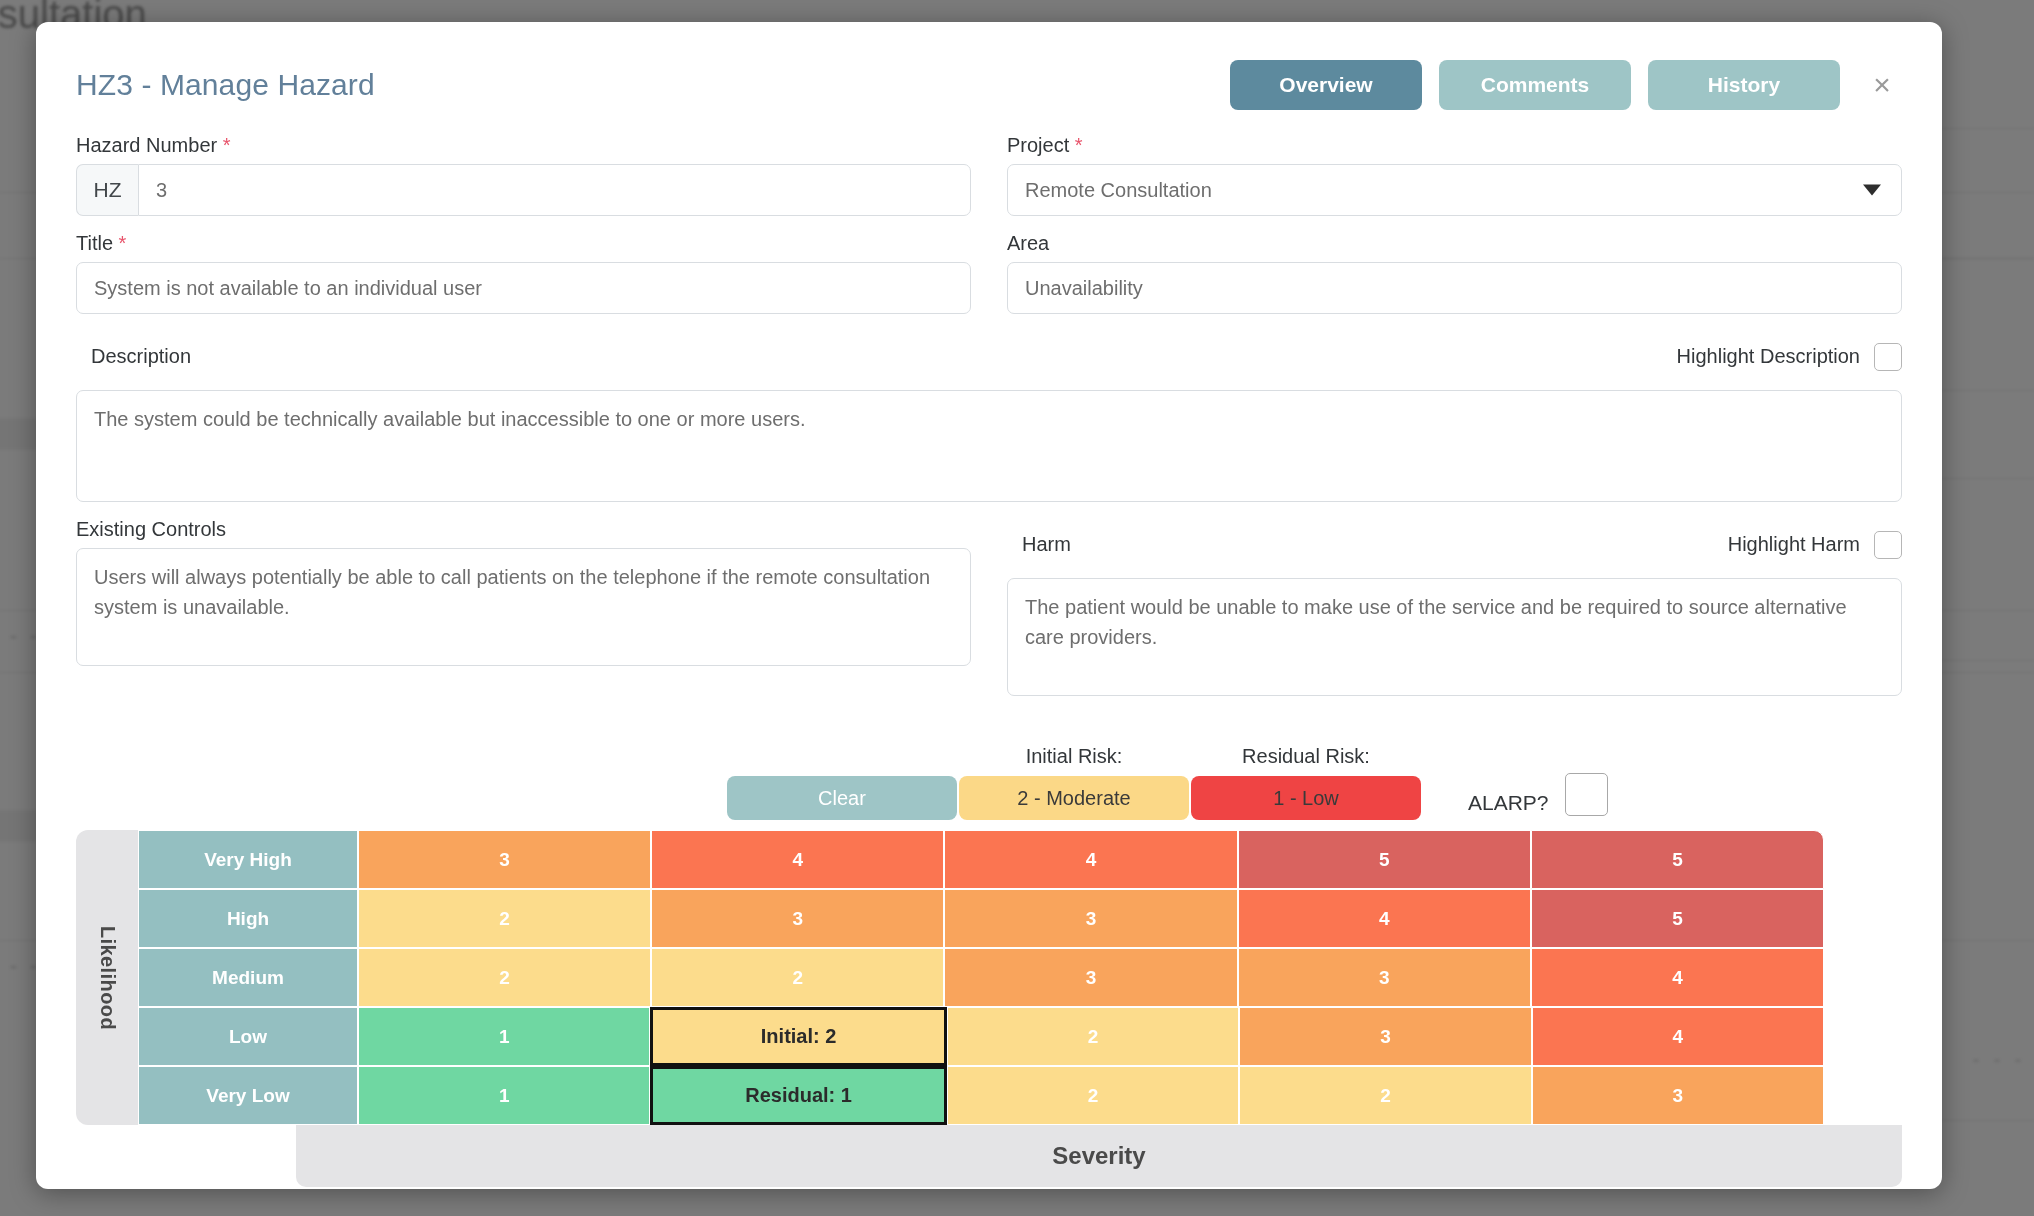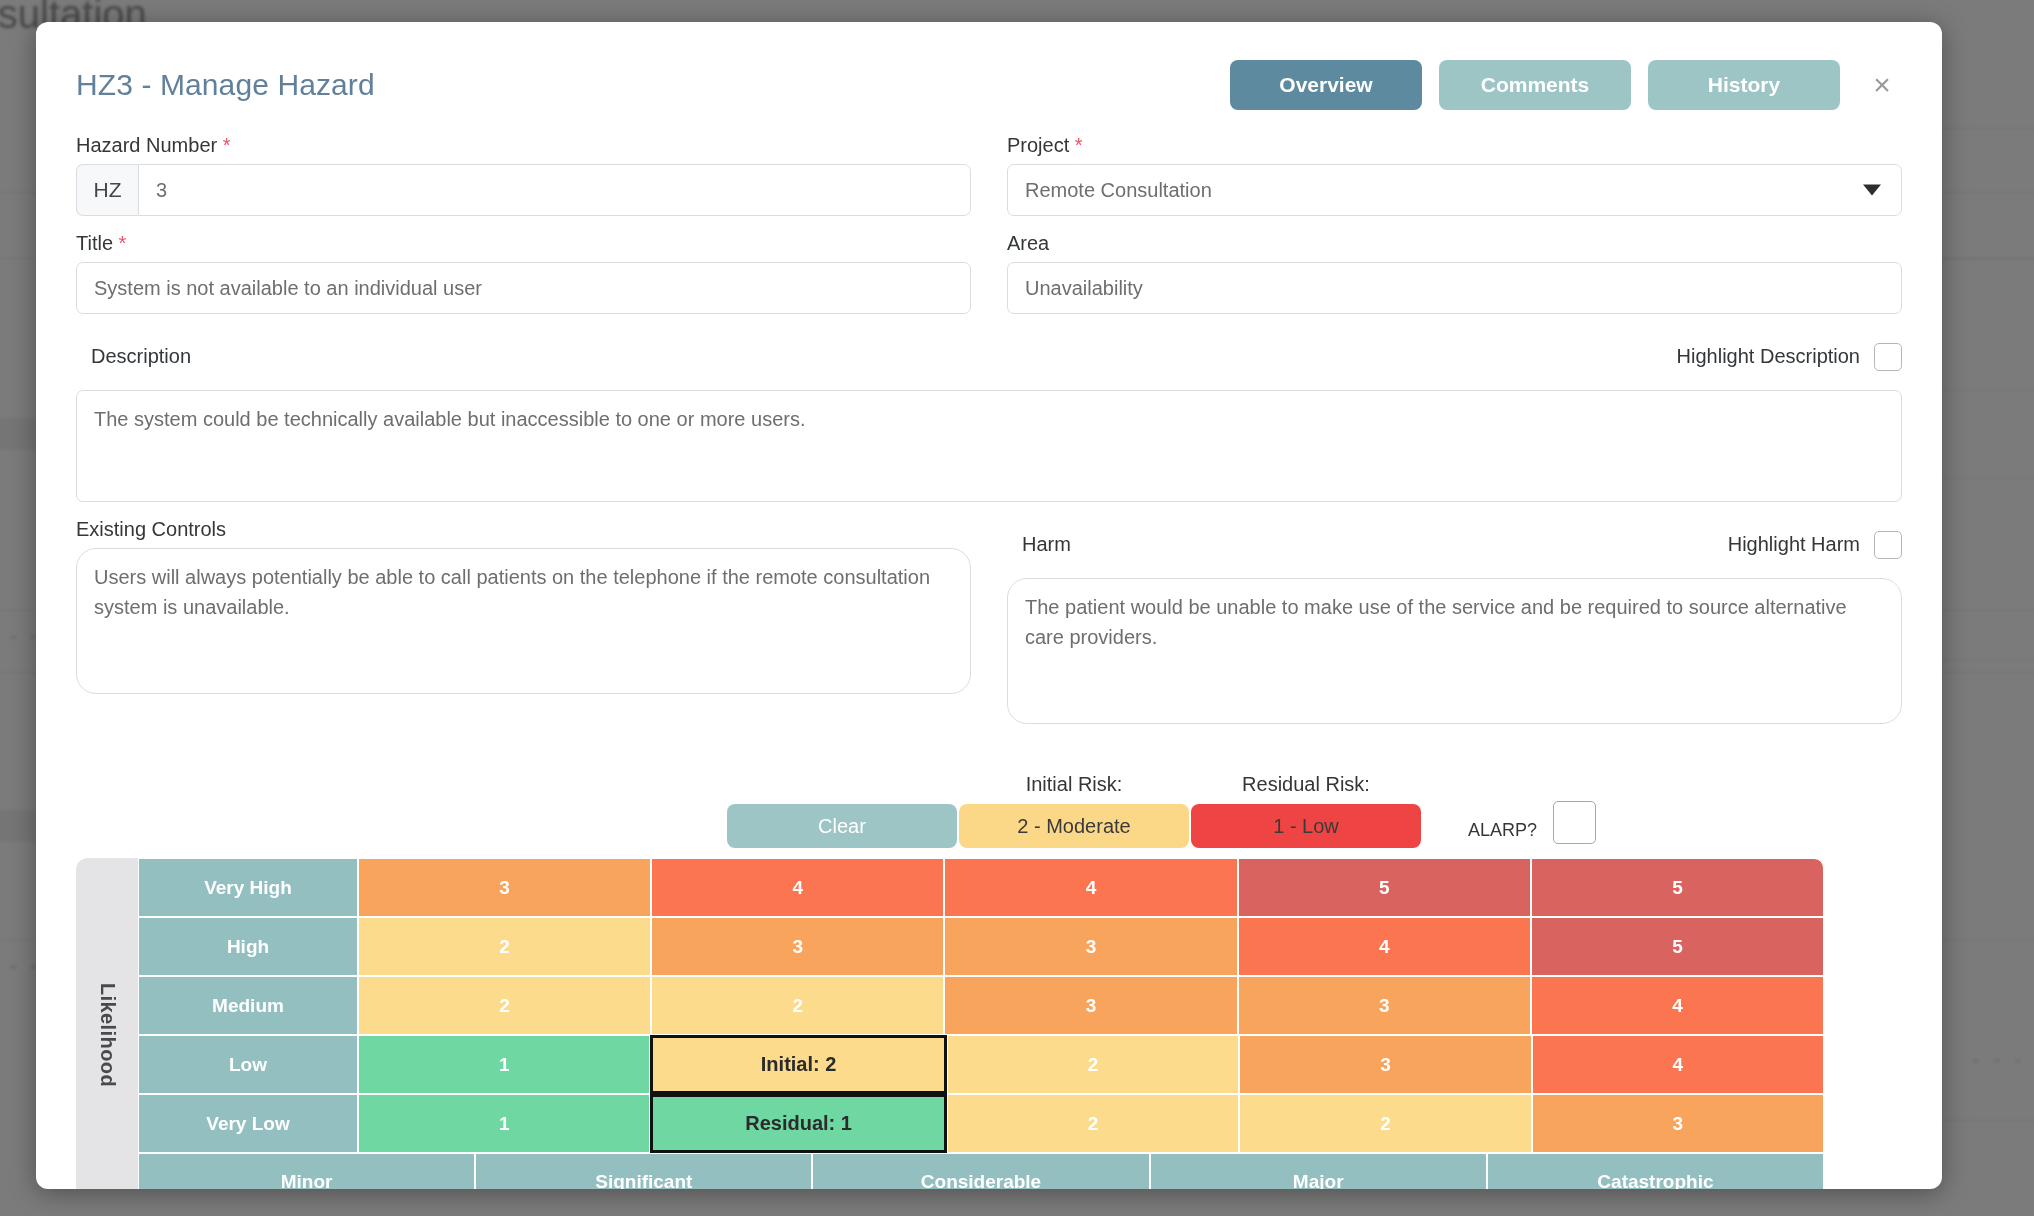--- a/index.html
+++ b/index.html
@@ -120,21 +120,21 @@
     width: 0; height: 0; border-left: 9px solid transparent;
     border-right: 9px solid transparent; border-top: 11px solid #2e2e2e;
   }
 
   .ta {
     width: 100%; border: 1px solid #d9dde1; border-radius: 7px; background: #fff;
     color: #6e6e6e; font-size: 20px; line-height: 1.5; padding: 13px 17px;
     font-family: "Liberation Sans", sans-serif;
   }
   .ta.desc { height: 112px; }
-  .ta.ctrl { height: 146px; border-radius: 20px; }
+  .ta.ctrl { height: 118px; }
 
   
   .risk-bar {
     display: flex; align-items: flex-end; gap: 0;
     margin-top: 38px; padding-left: 650px; height: 86px;
   }
   .riskgroup { width: 232px; display: flex; flex-direction: column; align-items: center; }
   .riskgroup .cap { font-size: 20px; color: #33373a; margin-bottom: 8px; }
   .riskgroup .spacer { height: 28px; }
   .pill {
@@ -142,21 +142,21 @@
     font-family: "Liberation Sans", sans-serif;
     font-size: 20px; display: flex; align-items: center; justify-content: center;
     cursor: pointer;
   }
   .pill.clear { background: #9ec5c6; color: #fff; }
   .pill.mod { background: #fbd887; color: #3a3a3a; }
   .pill.low { background: #ef4444; color: #3a3a3a; }
   .alarp {
     display: flex; align-items: center; gap: 16px; margin-left: 46px; padding-bottom: 4px;
   }
-  .alarp .t { font-size: 18px; color: #33373a; margin-top: 16px; }
+  .alarp .t { font-size: 21px; color: #33373a; margin-top: 16px; }
   .alarp .box {
     width: 43px; height: 43px; border: 1px solid #a8a8a8; border-radius: 5px; background: #fff;
     cursor: pointer;
   }
 
   
   .matrix-wrap {
     display: flex; margin-top: 10px; width: 1748px;
   }
   .like-rail {
@@ -347,25 +347,18 @@
             <div class="mcell" style="background: rgb(251, 117, 81);">4</div>
           </div>
           <div class="mrow">
             <div class="mcell likelabel">Very Low</div>
             <div class="mcell" style="background: rgb(111, 215, 162);">1</div>
             <div class="mcell sel-residual" style="background: rgb(111, 215, 162);">Residual: 1</div>
             <div class="mcell" style="background: rgb(252, 220, 140);">2</div>
             <div class="mcell" style="background: rgb(252, 220, 140);">2</div>
             <div class="mcell" style="background: rgb(249, 164, 92);">3</div>
           </div>
-          <div class="mrow sev-row">
-            <div class="mcell">Minor</div>
-            <div class="mcell">Significant</div>
-            <div class="mcell">Considerable</div>
-            <div class="mcell">Major</div>
-            <div class="mcell">Catastrophic</div>
-          </div>
         </div>
     </div>
     <div class="sev-foot">Severity</div>
 
   </div>
 </div>
 
 </body></html>

